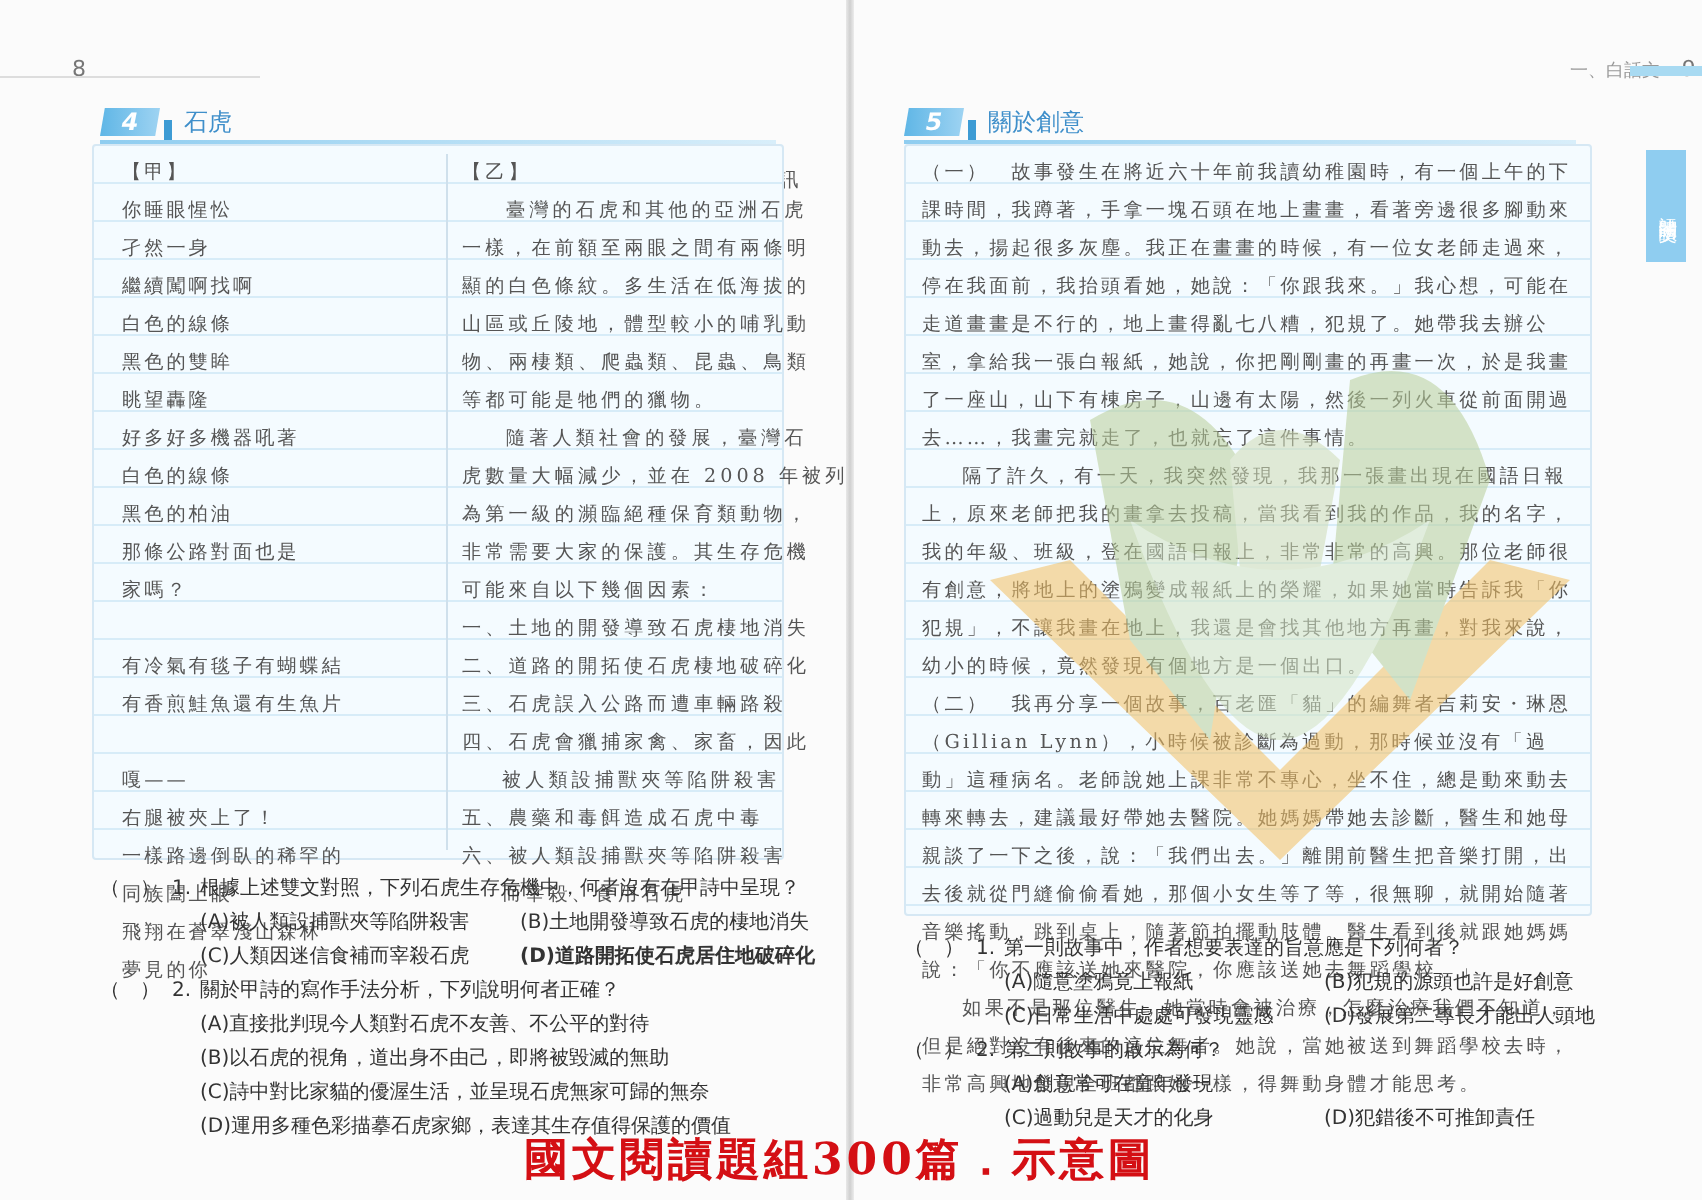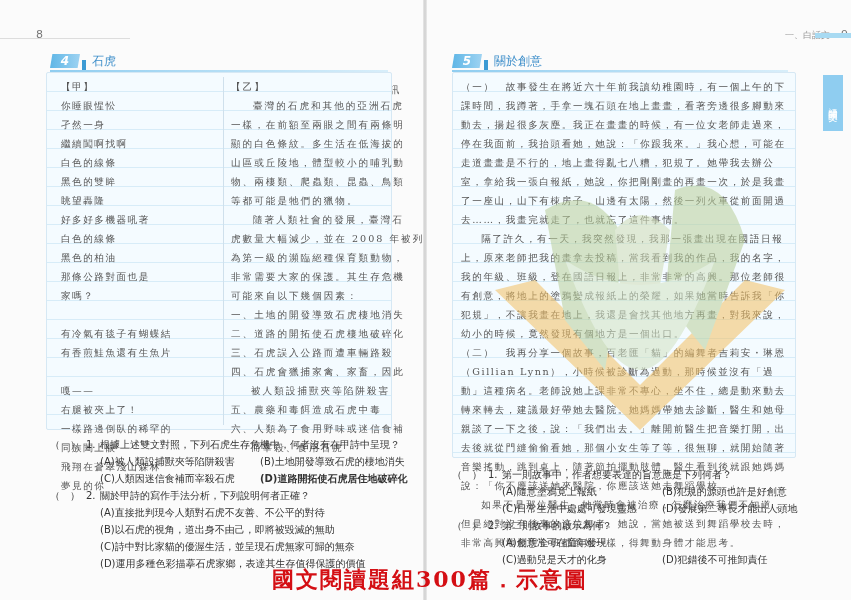--- a/index.html
+++ b/index.html
@@ -44,21 +44,21 @@
   
   .qs{position:absolute;font-family:"DejaVu Sans",sans-serif;font-size:10px;color:#333;line-height:17px;}
   .q-row{display:flex;white-space:nowrap;}
   .q-paren{width:36px;}
   .q-num{width:14px;}
   .opts{padding-left:50px;}
   .opt-row{display:flex;white-space:nowrap;}
   .opt{display:inline-block;}
   
   .watermark{position:absolute;left:475px;top:170px;width:330px;height:270px;opacity:.55;pointer-events:none;}
-  .caption{position:absolute;left:272px;top:565px;font-family:"DejaVu Serif",serif;font-weight:bold;
+  .caption{position:absolute;left:262px;top:565px;font-family:"DejaVu Serif",serif;font-weight:bold;
            font-size:22px;color:#d40f14;letter-spacing:2px;white-space:nowrap;}
 </style>
 </head>
 <body>
 
 <div class="page page-left"></div>
 <div class="page page-right"></div>
 <div class="spine"></div>
 
 <div class="pnum" style="left:36px;">8</div>
@@ -117,21 +117,21 @@
         <div class="line">虎數量大幅減少，並在 2008 年被列</div>
         <div class="line">為第一級的瀕臨絕種保育類動物，</div>
         <div class="line">非常需要大家的保護。其生存危機</div>
         <div class="line">可能來自以下幾個因素：</div>
         <div class="line">一、土地的開發導致石虎棲地消失</div>
         <div class="line">二、道路的開拓使石虎棲地破碎化</div>
         <div class="line">三、石虎誤入公路而遭車輛路殺</div>
         <div class="line">四、石虎會獵捕家禽、家畜，因此</div>
         <div class="line hang">被人類設捕獸夾等陷阱殺害</div>
         <div class="line">五、農藥和毒餌造成石虎中毒</div>
-        <div class="line">六、人類為了食用野味或迷信食補</div>
+        <div class="line">六、被人類設捕獸夾等陷阱殺害</div>
         <div class="line hang">而宰殺、食用石虎</div>
       </div>
   </div>
 </div>
 
 <div class="qs" style="left:50px;top:436px;width:370px;" id="left-qs">
     <div class="q-row">
       <span class="q-paren">（　）</span>
       <span class="q-num">1.</span>
       <span>根據上述雙文對照，下列石虎生存危機中，何者沒有在甲詩中呈現？</span>

